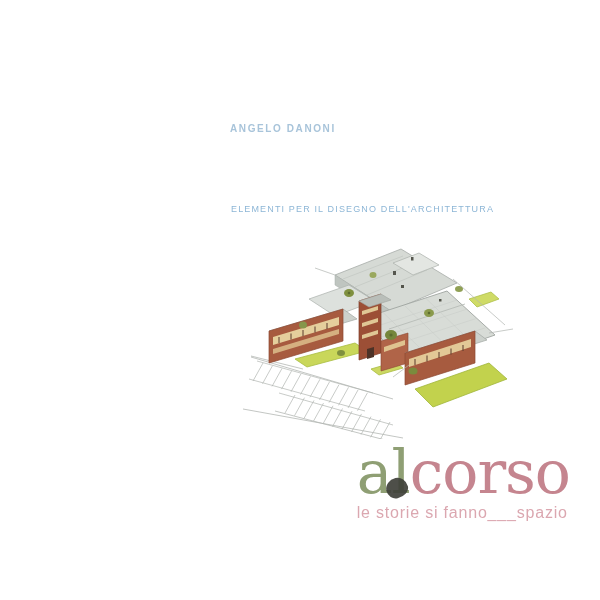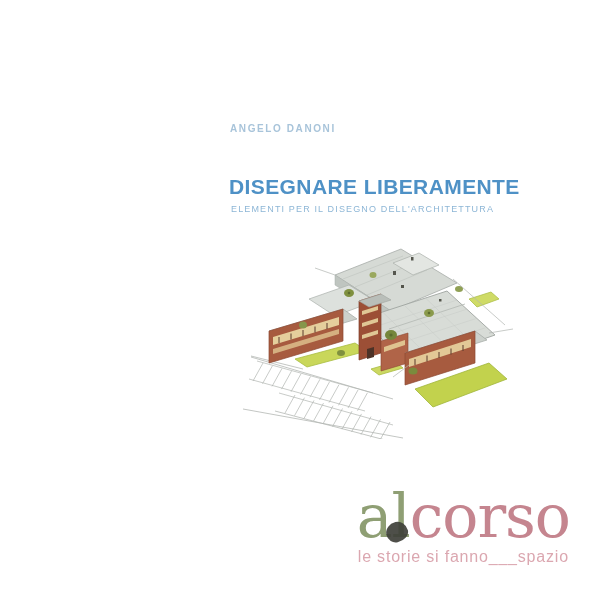--- a/index.html
+++ b/index.html
@@ -25,21 +25,21 @@
   }
   .subtitle{
     position:absolute;left:231px;top:204px;
     font-size:9px;font-weight:400;letter-spacing:1.15px;
     color:#8db6d6;white-space:nowrap;
   }
   .illustration{
     position:absolute;left:243px;top:241px;width:272px;height:198px;
   }
   .logo-block{
-    position:absolute;right:30px;top:441px;text-align:center;margin-top:44px;
+    position:absolute;right:30px;top:441px;text-align:left;
   }
   .logo-word{
     position:relative;display:inline-block;
     font-family:"DejaVu Serif", serif;
     font-size:60px;line-height:62px;letter-spacing:-1px;
     white-space:nowrap;
   }
   .logo-al{color:#8f9f74;}
   .logo-corso{color:#c5858f;}
   .logo-blob{
@@ -55,21 +55,20 @@
     color:#dba7b0;white-space:nowrap;
   }
 </style>
 </head>
 <body>
 
 <div class="cover">
 
   <div class="author">ANGELO DANONI</div>
 
-  <div class="title">DISEGNARE LIBERAMENTE</div>
 
   <div class="subtitle">ELEMENTI PER IL DISEGNO DELL'ARCHITETTURA</div>
 
   <svg class="illustration" viewBox="0 0 272 198" xmlns="http://www.w3.org/2000/svg" aria-hidden="true">
 
     <g stroke="#b4b8b4" stroke-width="0.8" fill="none">
       <path d="M0 168 L160 197"></path>
       <path d="M8 115 L60 128"></path>
       <path d="M8 116 L150 158"></path>
       <path d="M32 170 L146 200"></path>

